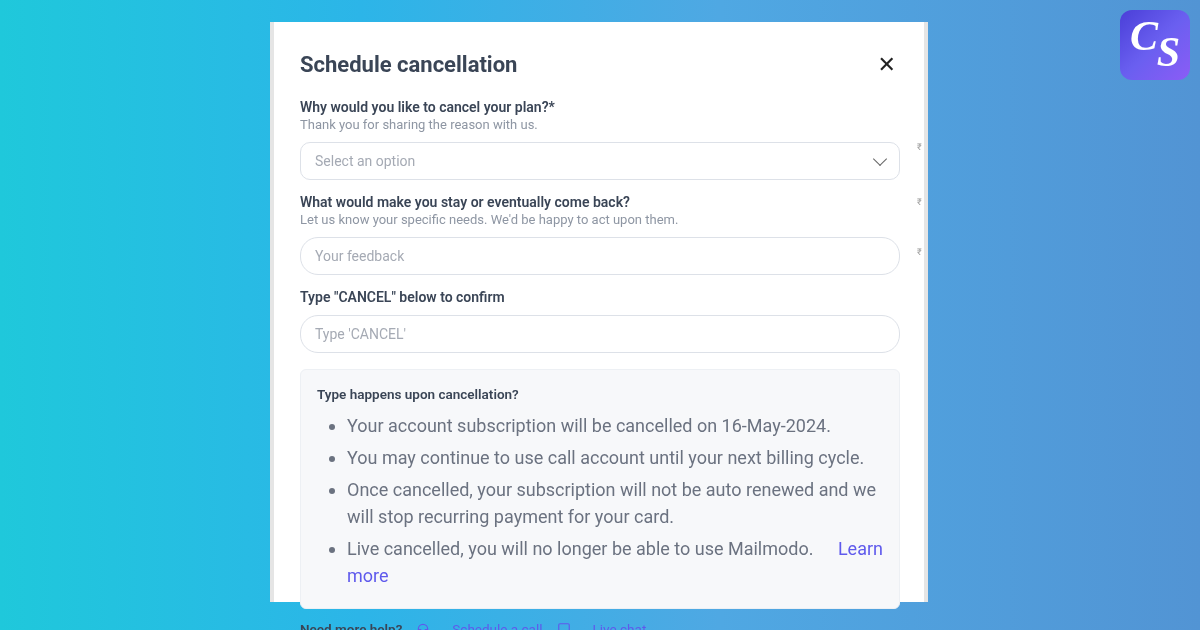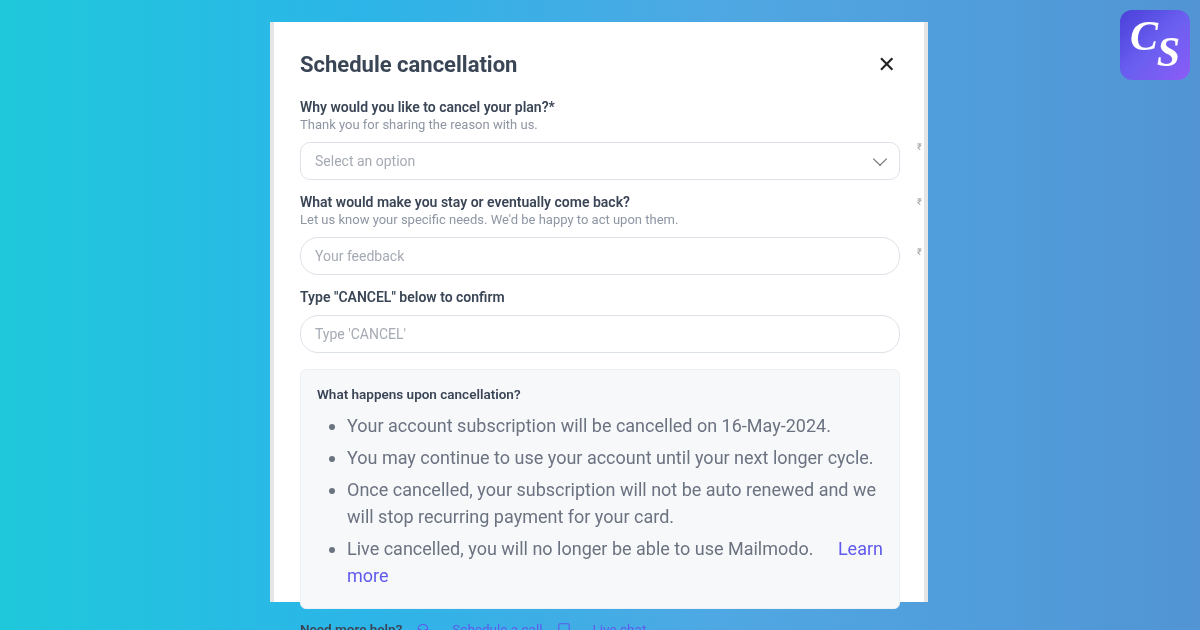--- a/index.html
+++ b/index.html
@@ -215,24 +215,24 @@
       <div class="section-sublabel">Let us know your specific needs. We'd be happy to act upon them.</div>
       <input class="text-input" type="text" placeholder="Your feedback" style="">
     </div>
 
     <div class="section">
       <div class="section-label" style="margin-bottom:10px;">Type "CANCEL" below to confirm</div>
       <input class="text-input" type="text" placeholder="Type 'CANCEL'" style="">
     </div>
 
     <div class="info-box">
-      <div class="info-title">What happens upon cancellation?</div>
+      <div class="info-title">Type happens upon cancellation?</div>
       <ul class="info-list">
         <li>Your account subscription will be cancelled on 16-May-2024.</li>
-        <li>You may continue to use your account until your next longer cycle.</li>
+        <li>You may continue to use call account until your next billing cycle.</li>
         <li>Once cancelled, your subscription will not be auto renewed and we will stop recurring payment for your card.</li>
         <li><span>Live cancelled, you will no longer be able to use Mailmodo. </span><span class="link">Learn more</span></li>
       </ul>
     </div>
 
     <div class="help-row">
       <span class="help-label">Need more help?</span>
       <span class="help-link">
         <svg class="icon-headset" viewBox="0 0 24 24" fill="none" stroke="#5f5aec" stroke-width="2">
             <path d="M4 12a8 8 0 0 1 16 0v5a2 2 0 0 1-2 2h-2v-6h4M4 12v5a2 2 0 0 0 2 2h2v-6H4"></path>

